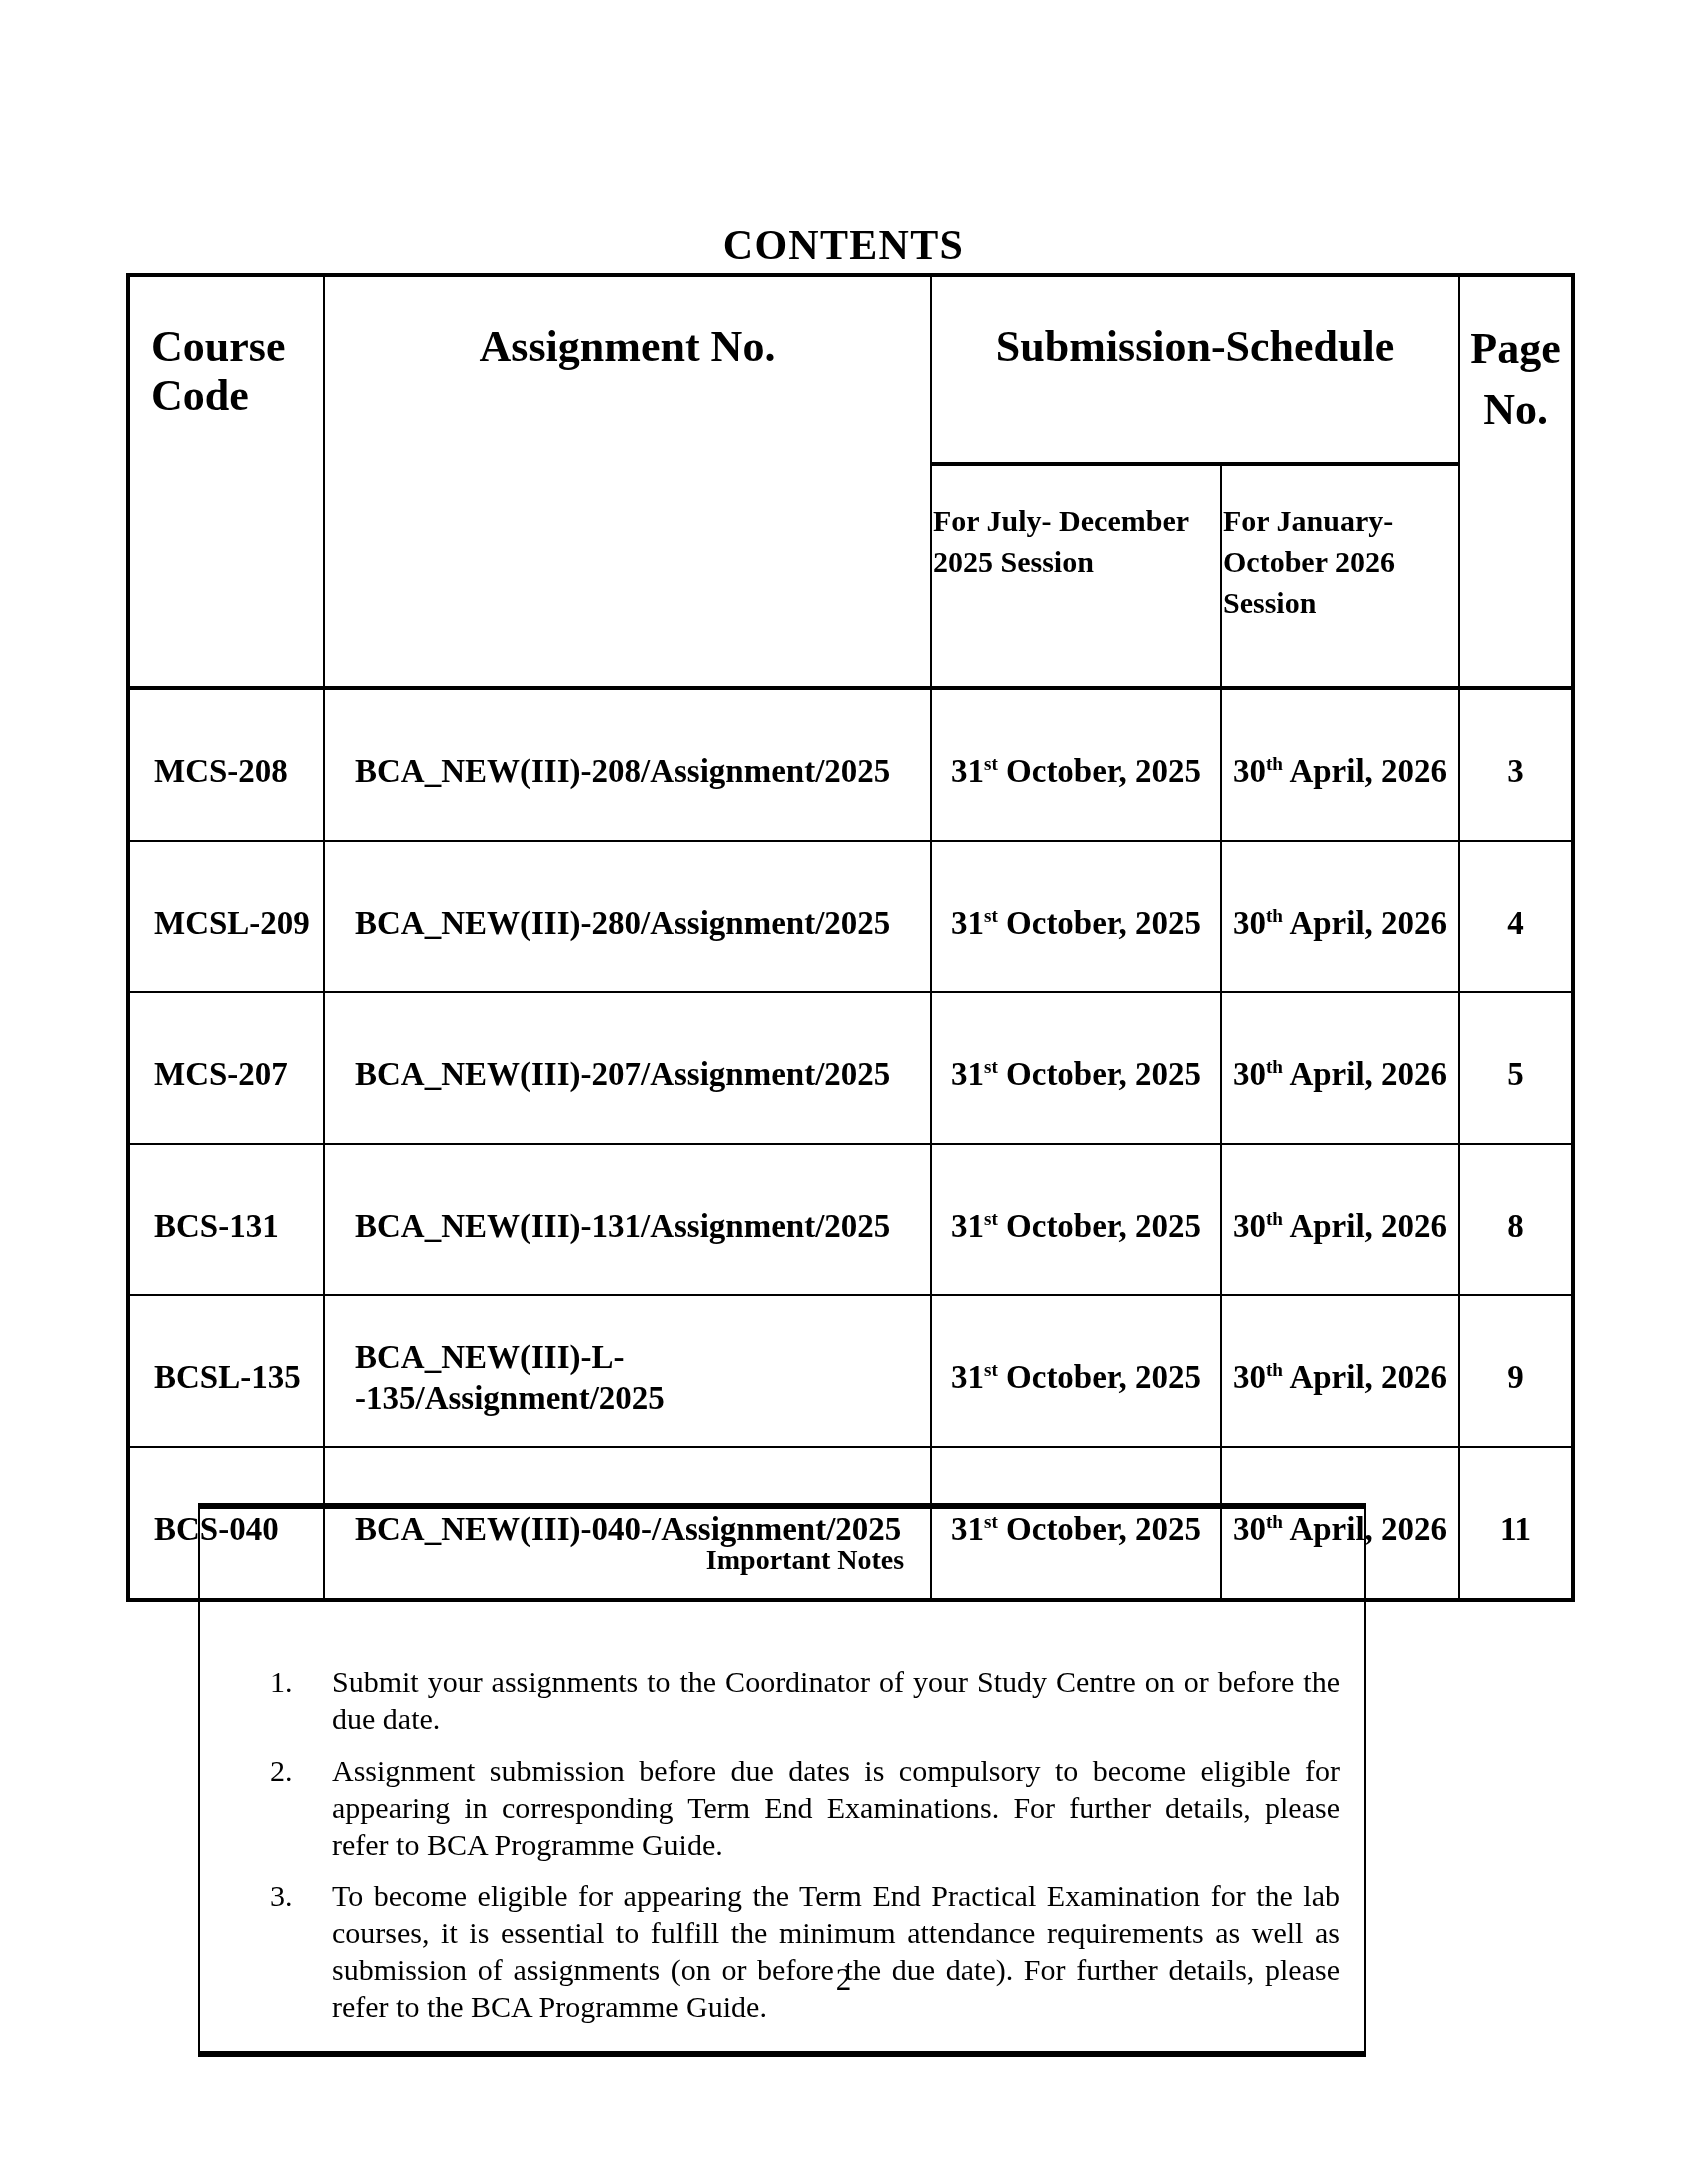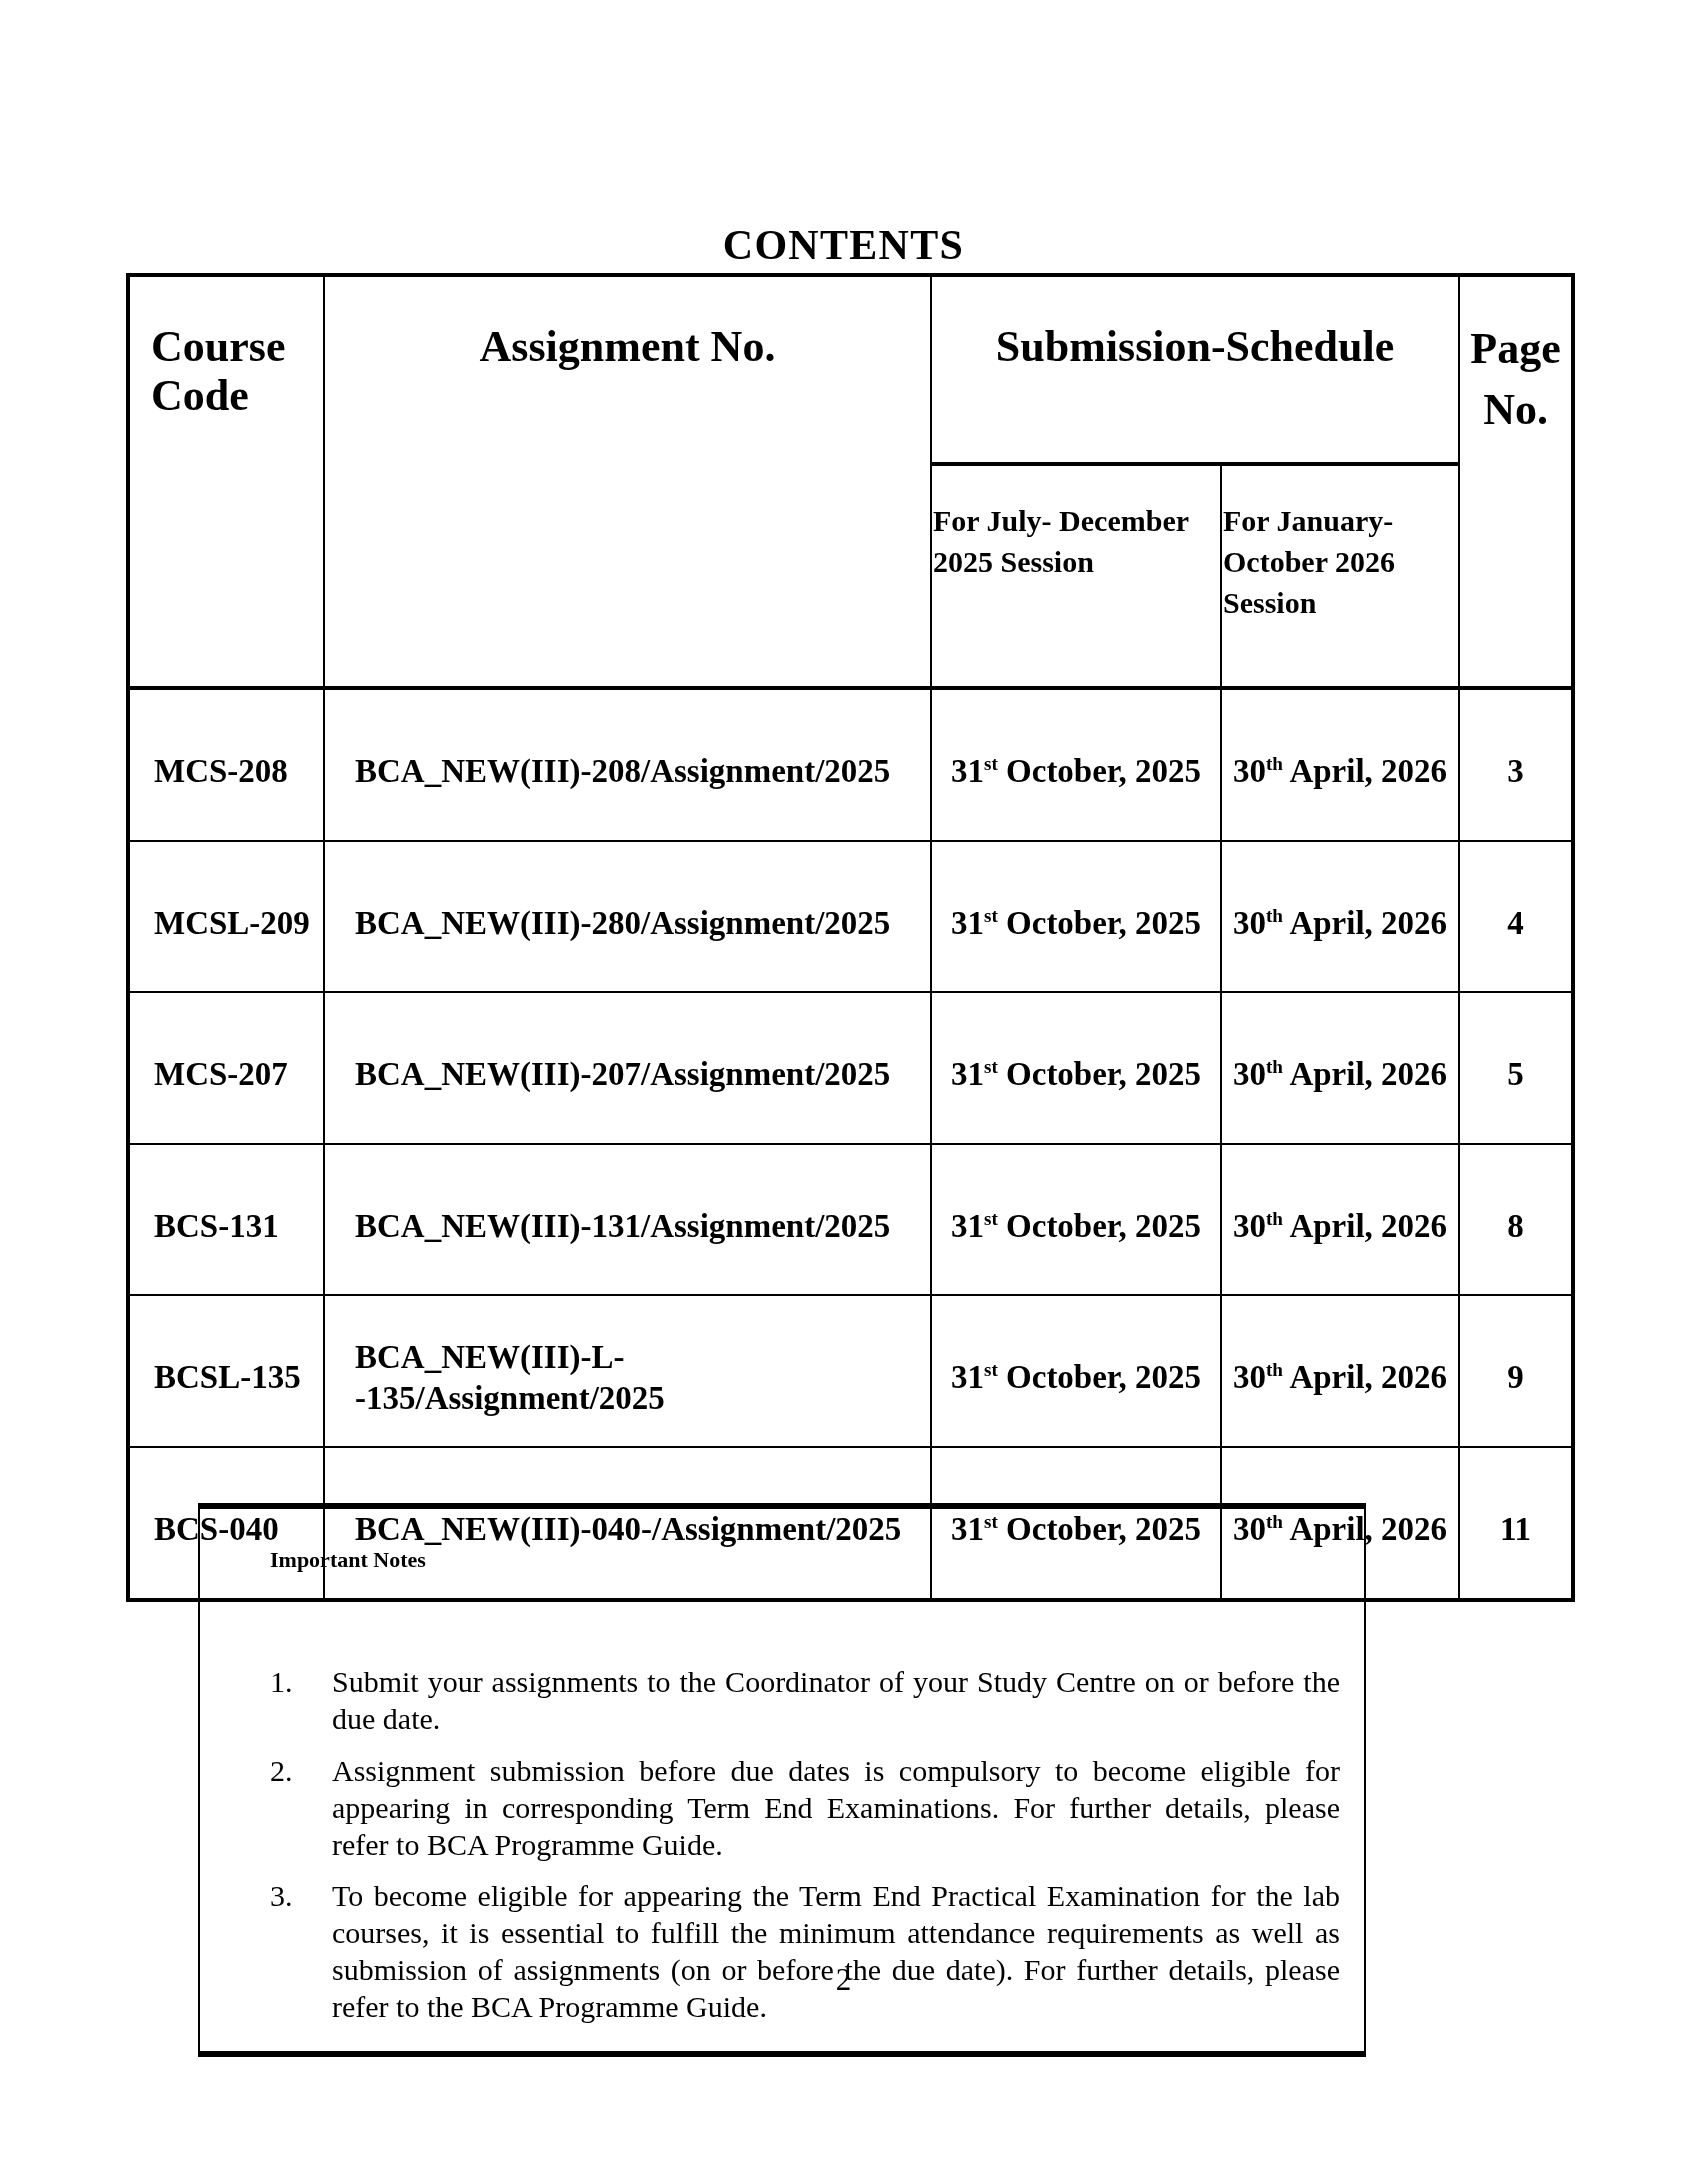--- a/index.html
+++ b/index.html
@@ -43,21 +43,21 @@
   td.cell-page{text-align:center;}
   sup{font-size:0.58em;line-height:0;vertical-align:super;}
   
   .notes-box{
     position:absolute;left:198px;top:1503px;width:1168px;height:554px;
     box-sizing:border-box;
     border:2px solid #000;border-top-width:6px;border-bottom-width:6px;
     padding:30px 24px 0 70px;
   }
   .notes-title{
-    text-align:left;font-size:22px;font-weight:bold;
+    text-align:center;font-size:28px;font-weight:bold;
     margin:0 0 83px 0;line-height:41px;
   }
   .note-item{
     display:flex;margin-bottom:14.6px;
     font-size:30px;line-height:37px;
   }
   .note-number{flex:0 0 62px;width:62px;}
   .note-text{flex:1 1 auto;text-align:justify;}
   .doc-page-number{
     position:absolute;left:0;top:1962px;width:1687px;

